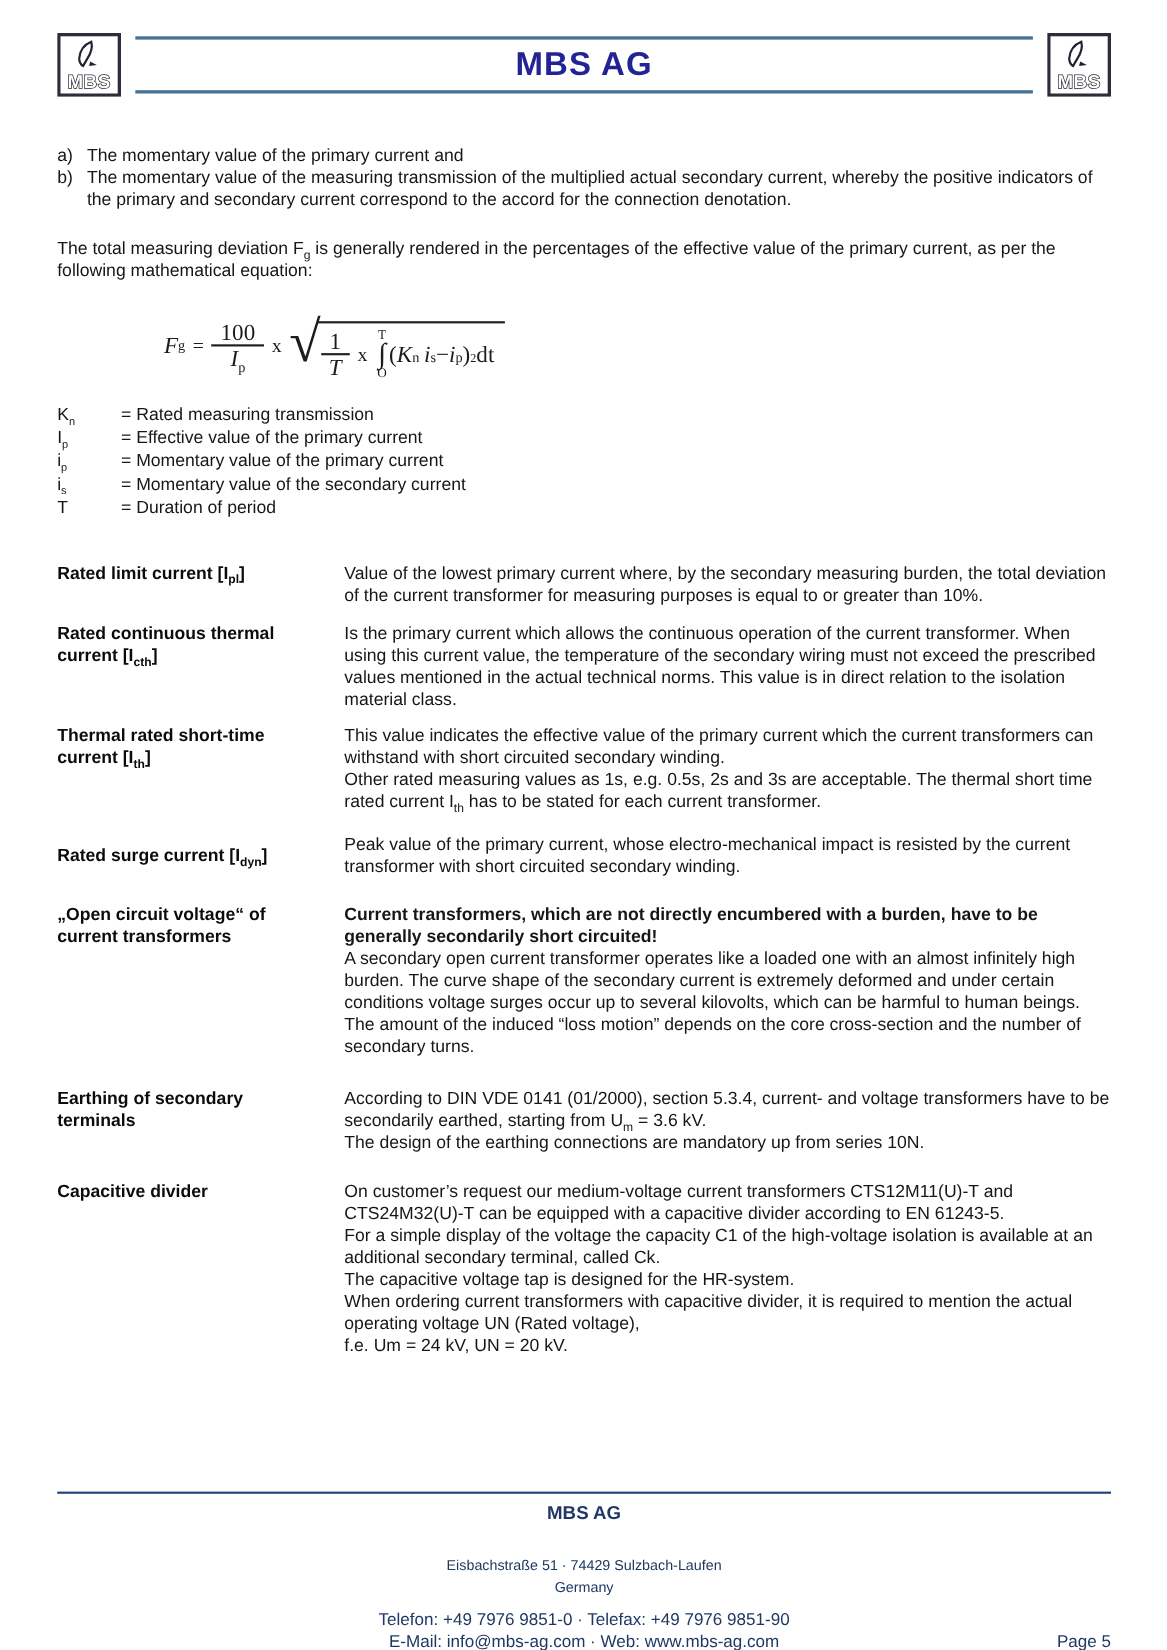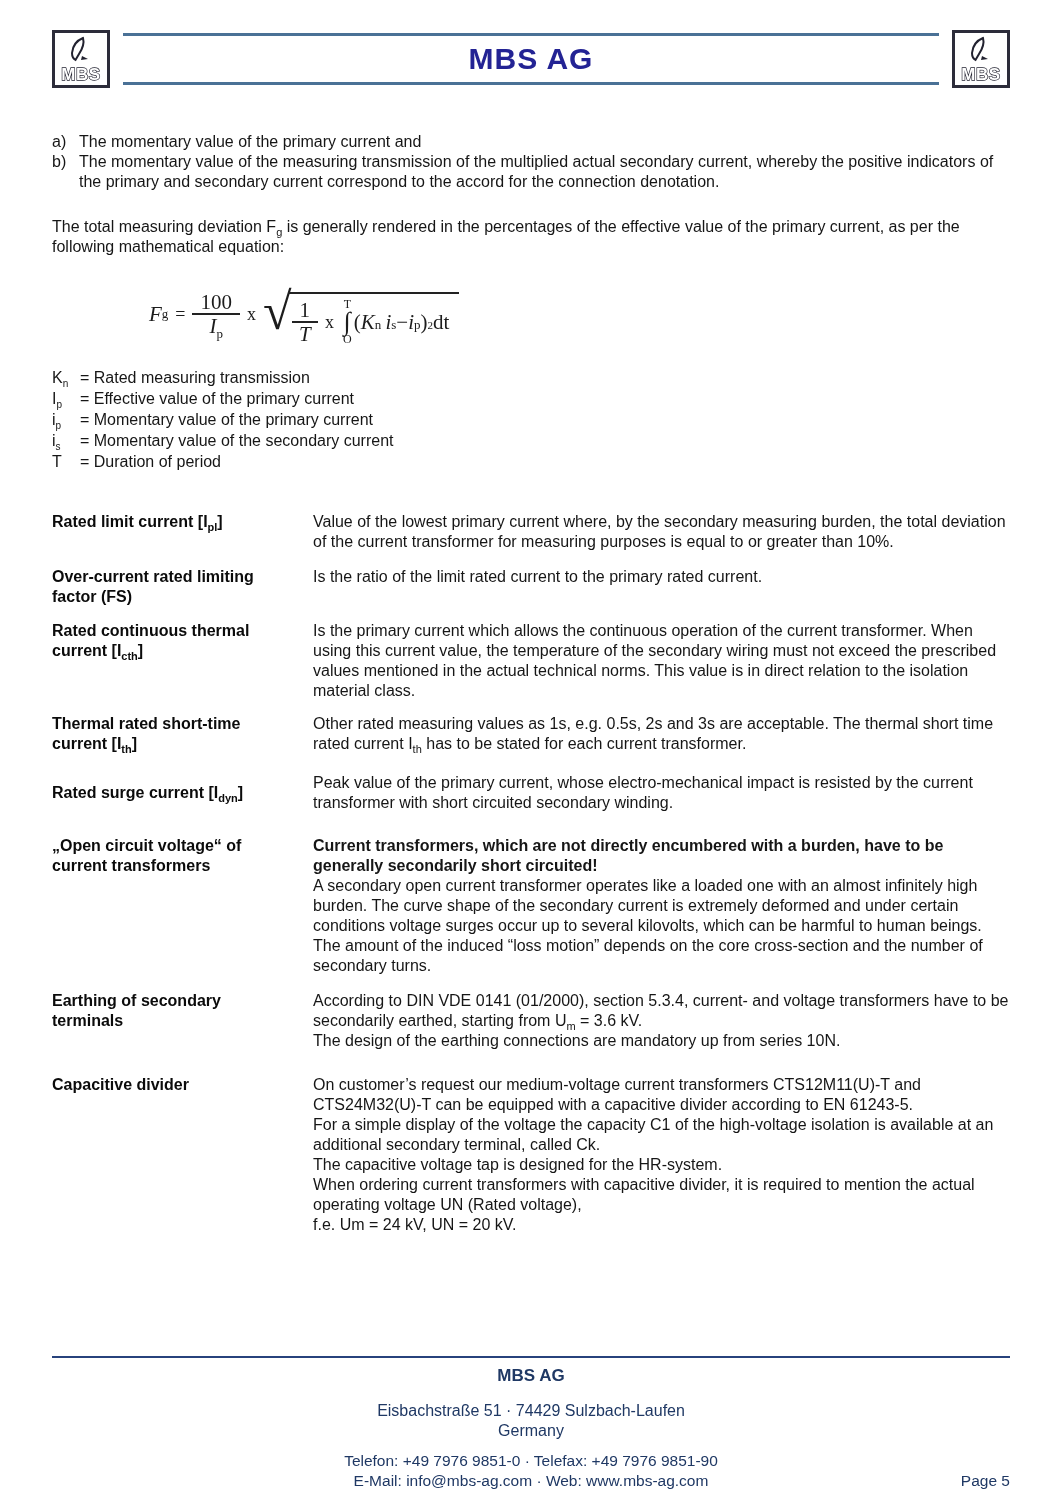--- a/index.html
+++ b/index.html
@@ -77,44 +77,44 @@
     padding: 5px 10px 0 4px;
     display: inline-flex; align-items: center;
   }
   .integral { display: inline-flex; flex-direction: column; align-items: center; line-height: 1; margin: 0 2px; }
   .int-upper, .int-lower { font-size: 12px; line-height: 11px; }
   .int-sign { font-size: 26px; line-height: 24px; }
   .f-expr { display: inline-flex; align-items: baseline; }
 
   
   .legend { margin-top: 2px; }
-  .legend-row { display: flex; font-size: 16px; line-height: 21px; }
+  .legend-row { display: flex; font-size: 16px; line-height: 21px; gap: 30px; }
   .legend-row .sym { flex: 0 0 28px; }
   .legend-row .sym sub { font-size: 10px; }
 
   
   .mb42 { margin-bottom: 40px; }
   .mb16 { margin-bottom: 15px; }
   .mb14 { margin-bottom: 14px; }
   .mb13 { margin-bottom: 13px; }
   .mb19 { margin-bottom: 19px; }
   .mb22 { margin-bottom: 23px; align-items: center; }
-  .mb15 { margin-bottom: 15px; }
+  .mb15 { margin-bottom: 28px; }
   .mb24 { margin-bottom: 24px; }
 
   
   .footer {
     position: absolute;
     left: 52px; right: 51px; top: 1356px;
     border-top: 2px solid #27427c;
     color: #1f3864;
     text-align: center;
   }
   .footer-company { margin-top: 8px; font-size: 17px; font-weight: bold; }
-  .footer-address { margin-top: 15px; font-size: 16px; line-height: 20px; }
+  .footer-address { margin-top: 27px; font-size: 13px; line-height: 20px; }
   .footer-contact { margin-top: 10px; font-size: 15.5px; line-height: 20px; position: relative; text-align: center; }
   .footer-page {
     position: absolute; right: 0; bottom: 0;
     font-size: 15.5px; color: #1f3864;
   }
 </style>
 </head>
 <body>
 
 <div class="page">
@@ -221,37 +221,32 @@
       </div>
     </section>
 
     <section class="row mb16">
       <div class="term"><span>Rated limit current [I</span><sub>pl</sub><span>]</span></div>
       <div class="def">
         <p><span>Value of the lowest primary current where, by the secondary measuring burden, the total deviation of the current transformer for measuring purposes is equal to or greater than 10%.</span></p>
       </div>
     </section>
 
-    <section class="row mb14">
-      <div class="term"><span>Over-current rated limiting factor (FS)</span></div>
-      <div class="def">
-        <p><span>Is the ratio of the limit rated current to the primary rated current.</span></p>
-      </div>
-    </section>
 
     <section class="row mb13">
       <div class="term"><span>Rated continuous thermal current [I</span><sub>cth</sub><span>]</span></div>
       <div class="def">
         <p><span>Is the primary current which allows the continuous operation of the current transformer. When using this current value, the temperature of the secondary wiring must not exceed the prescribed values mentioned in the actual technical norms. This value is in direct relation to the isolation material class.</span></p>
       </div>
     </section>
 
     <section class="row mb19">
       <div class="term"><span>Thermal rated short-time current [I</span><sub>th</sub><span>]</span></div>
       <div class="def">
+        <p><span>This value indicates the effective value of the primary current which the current transformers can withstand with short circuited secondary winding.</span></p>
         <p><span>Other rated measuring values as 1s, e.g. 0.5s, 2s and 3s are acceptable. The thermal short time rated current I</span><sub>th</sub><span> has to be stated for each current transformer.</span></p>
       </div>
     </section>
 
     <section class="row mb22">
       <div class="term"><span>Rated surge current [I</span><sub>dyn</sub><span>]</span></div>
       <div class="def">
         <p><span>Peak value of the primary current, whose electro-mechanical impact is resisted by the current transformer with short circuited secondary winding.</span></p>
       </div>
     </section>

